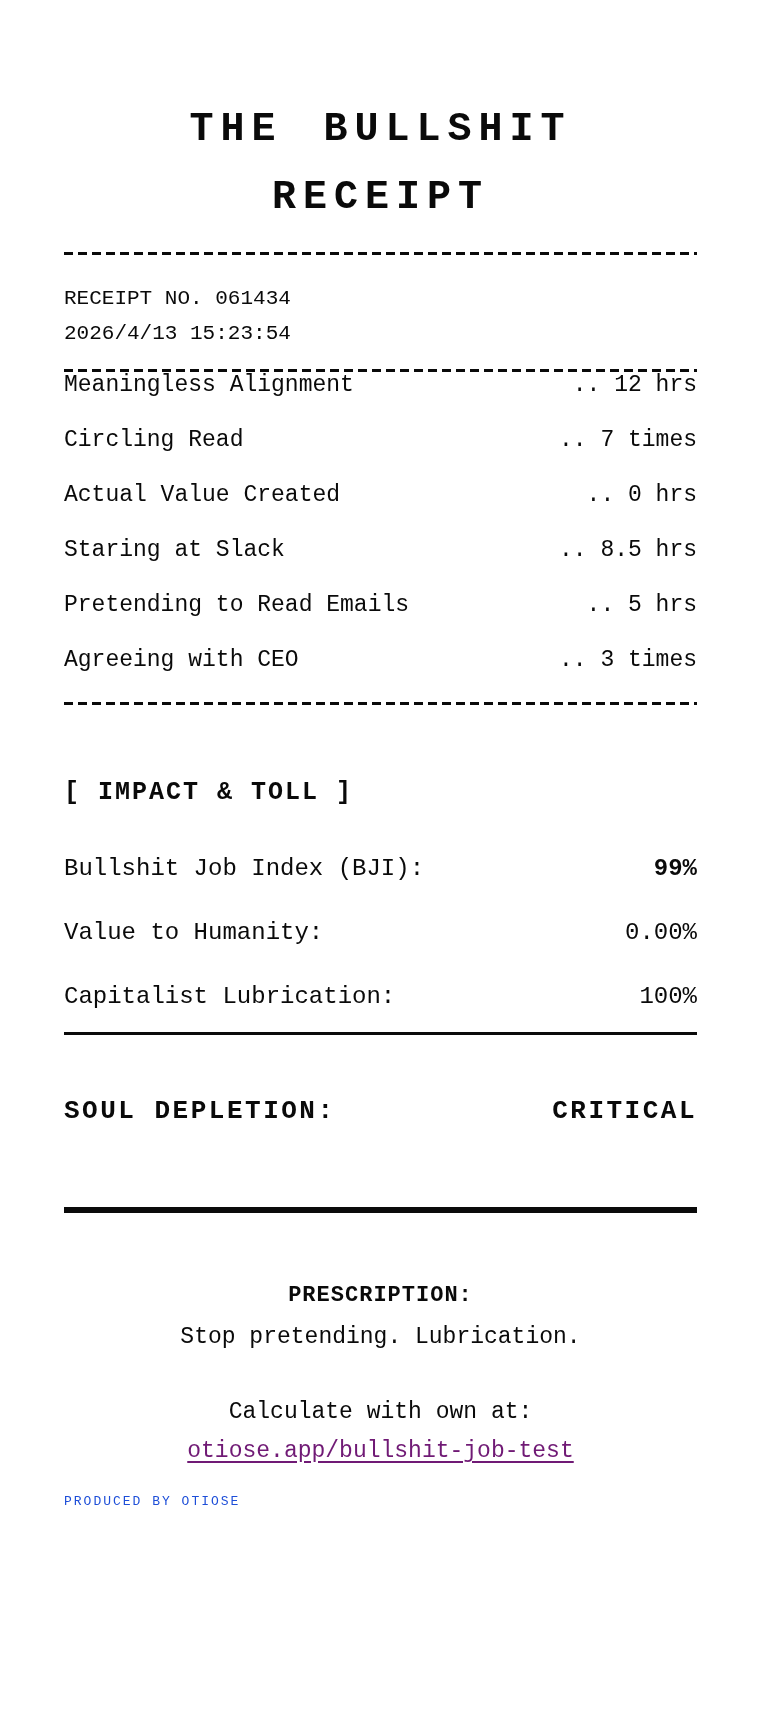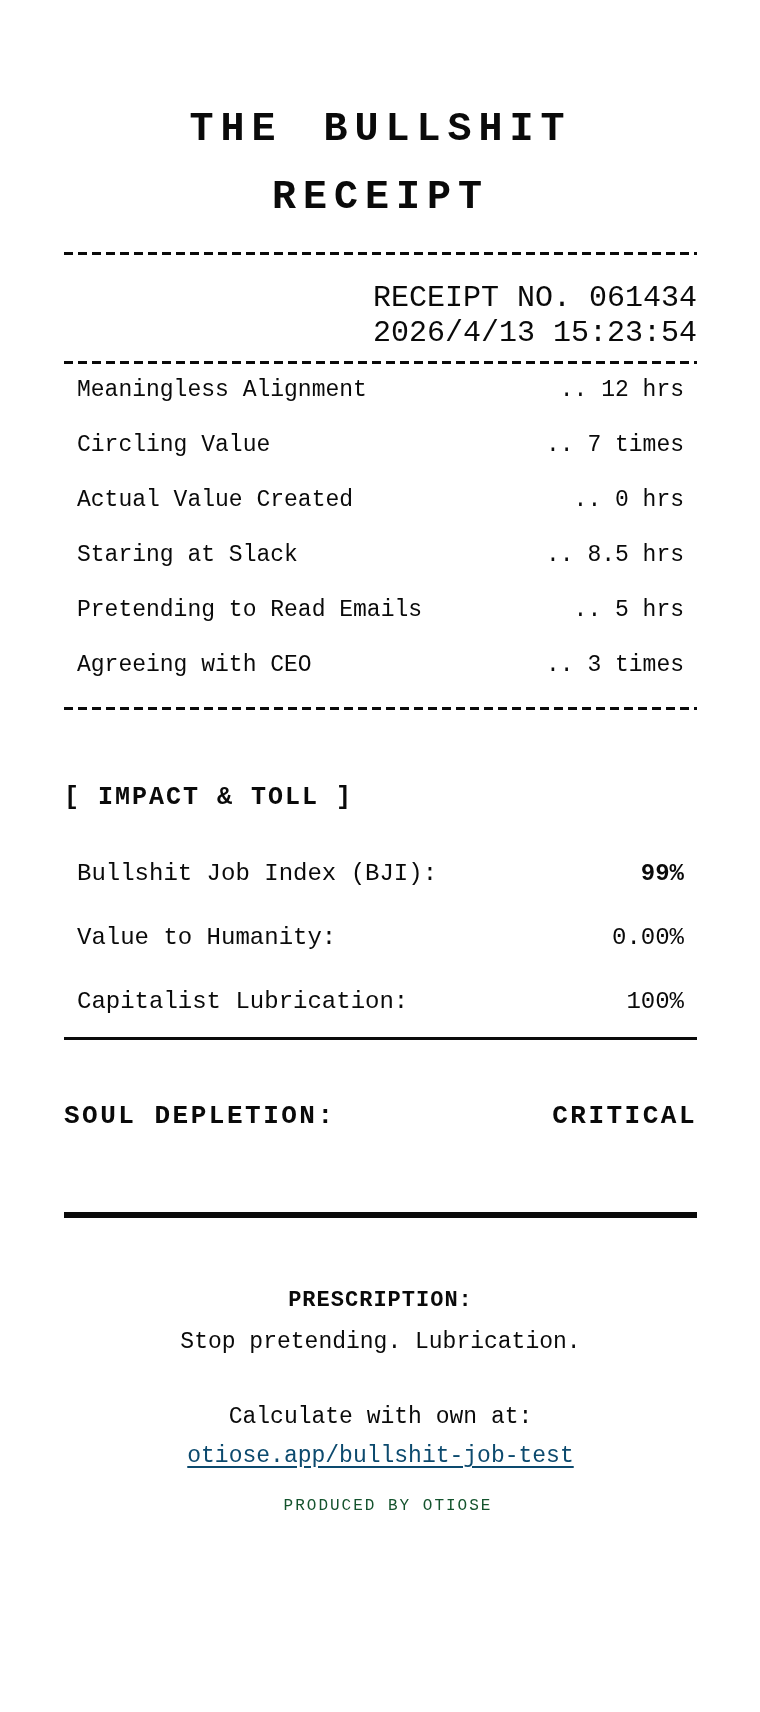--- a/index.html
+++ b/index.html
@@ -28,35 +28,35 @@
     text-align: center;
     margin: 0 auto 20px auto;
     max-width: 520px;
     word-spacing: 10px;
   }
   .divider-dashed {
     height: 3px;
     background: repeating-linear-gradient(90deg, #0a0a0a 0 9px, transparent 9px 14px);
   }
   .meta {
-    text-align: right;
-    font-size: 30px;
+    text-align: left;
+    font-size: 21px;
     line-height: 35px;
     margin-top: 26px;
-    margin-bottom: 10px;
+    margin-bottom: 18px;
   }
   .section-header {
     font-size: 25px;
     font-weight: 700;
     letter-spacing: 2px;
     line-height: 32px;
     margin: 104px 0 26px 0;
   }
   .rows {
-    margin: 13px;
+    margin: 0;
   }
   .row {
     display: flex;
     justify-content: space-between;
     align-items: baseline;
     font-size: 23px;
     line-height: 27px;
     margin-bottom: 28px;
     white-space: nowrap;
   }
@@ -121,31 +121,31 @@
     line-height: 30px;
     margin-top: 45px;
   }
   .calc-link-wrap {
     text-align: center;
     font-size: 23px;
     line-height: 30px;
     margin-top: 9px;
   }
   .calc-link {
-    color: #0c4a6e;
+    color: #701a75;
     text-decoration: underline;
     text-underline-offset: 4px;
     cursor: pointer;
   }
   .produced-by {
-    text-align: center;
-    font-size: 16px;
+    text-align: left;
+    font-size: 13px;
     line-height: 19px;
     letter-spacing: 2px;
-    color: #14532d;
+    color: #1d4ed8;
     margin-top: 26px;
     margin-right: -15px;
   }
 </style>
 </head>
 <body>
 
 <div class="paper">
 
   <h1 class="title">THE BULLSHIT RECEIPT</h1>
@@ -159,21 +159,21 @@
 
   <div class="divider-dashed"></div>
 
 
   <div class="rows">
     <div class="row">
       <span>Meaningless Alignment</span>
       <span>.. 12 hrs</span>
     </div>
     <div class="row">
-      <span>Circling Value</span>
+      <span>Circling Read</span>
       <span>.. 7 times</span>
     </div>
     <div class="row">
       <span>Actual Value Created</span>
       <span>.. 0 hrs</span>
     </div>
     <div class="row">
       <span>Staring at Slack</span>
       <span>.. 8.5 hrs</span>
     </div>

